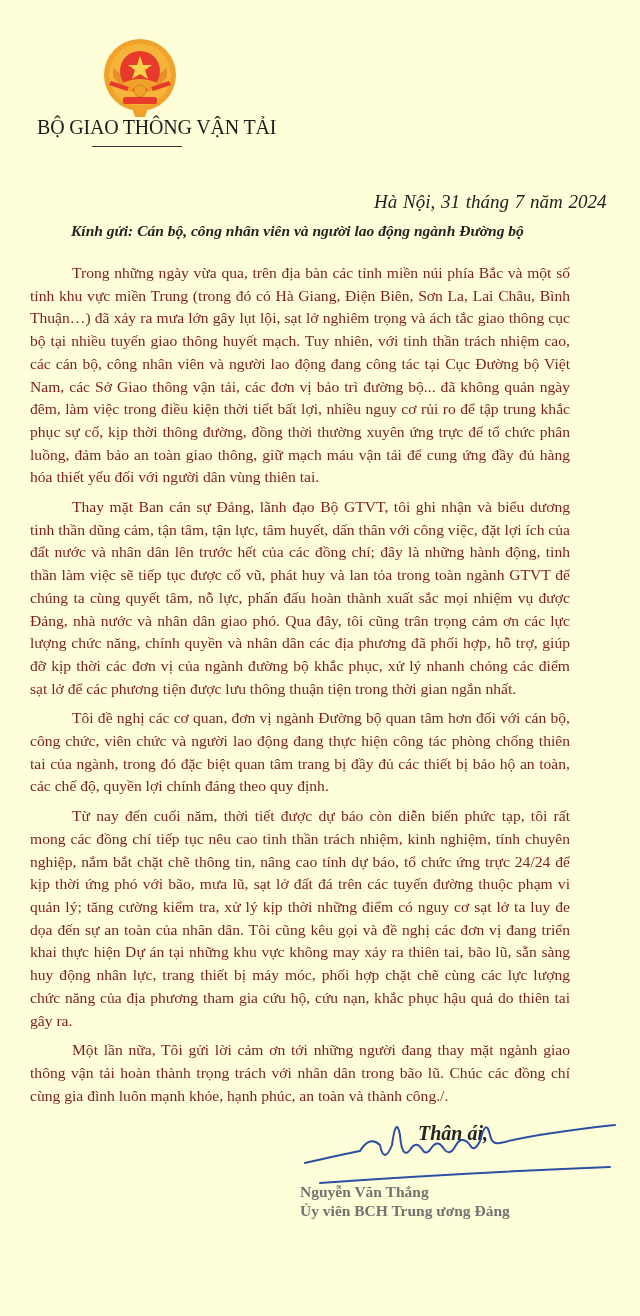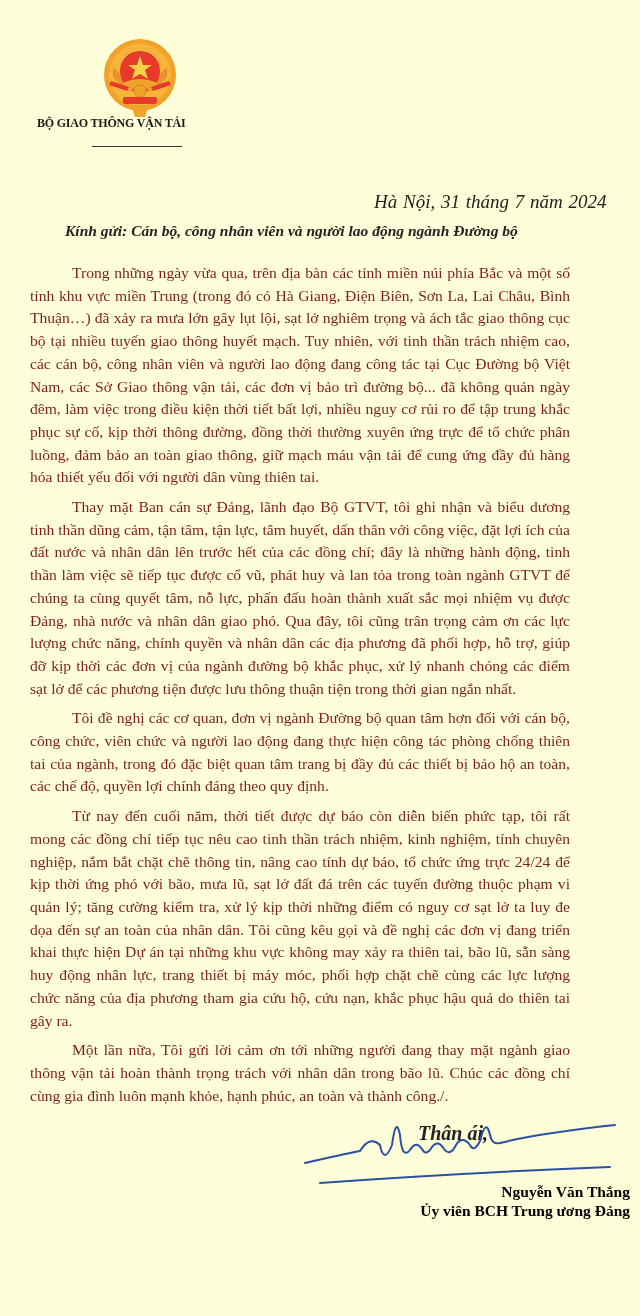--- a/index.html
+++ b/index.html
@@ -4,29 +4,29 @@
 <style>
   html, body { margin: 0; padding: 0; }
   body {
     width: 640px; height: 1316px; overflow: hidden;
     background: #fefed9;
     font-family: "Liberation Serif", "DejaVu Serif", serif;
     color: #222;
     position: relative;
   }
   .emblem { position: absolute; left: 101px; top: 37px; width: 78px; height: 82px; }
-  .org { position: absolute; left: 37px; top: 116px; font-size: 12px; font-weight: bold; letter-spacing: -0.2px; color: #1c1c1c; }
+  .org { position: absolute; left: 37px; top: 116px; font-size: 20px; font-weight: normal; letter-spacing: -0.2px; color: #1c1c1c; }
   .org-rule { position: absolute; left: 92px; top: 146px; width: 90px; height: 1px; background: #333; }
   .dateline { position: absolute; left: 374px; top: 191px; font-size: 19px; font-style: italic; color: #222; word-spacing: 1px; }
-  .salutation { position: absolute; left: 65px; top: 222px; font-size: 15.5px; font-weight: bold; font-style: italic; color: #222; }
+  .salutation { position: absolute; left: 71px; top: 222px; font-size: 15.5px; font-weight: bold; font-style: italic; color: #222; }
   .body-text { position: absolute; left: 30px; top: 262px; width: 540px; font-size: 15.6px; line-height: 22.7px; text-align: justify; color: #7f1d1d; }
   .body-text p { margin: 0 0 7px 0; text-indent: 42px; }
   .closing { position: absolute; left: 418px; top: 1122px; font-size: 20px; font-weight: bold; font-style: italic; color: #222; }
   .signature { position: absolute; left: 300px; top: 1105px; width: 330px; height: 80px; }
-  .signer { position: absolute; left: 300px; top: 1182px; width: 330px; text-align: right; font-size: 15.5px; font-weight: bold; line-height: 19px; color: #000000; }
+  .signer { position: absolute; left: 300px; top: 1182px; width: 330px; text-align: left; font-size: 15.5px; font-weight: bold; line-height: 19px; color: #737373; }
 </style>
 </head>
 <body>
 
 <svg class="emblem" viewBox="0 0 78 82">
   <circle cx="39" cy="38" r="36" fill="#f0a22a"></circle>
   <circle cx="39" cy="38" r="31" fill="#f6b43a"></circle>
   <path d="M12 30 Q39 60 66 30 L66 40 Q39 72 12 40 Z" fill="#e8912a"></path>
   <circle cx="39" cy="34" r="20" fill="#e83a2a"></circle>
   <polygon points="39,19 42,28 51,28 44,33 47,42 39,37 31,42 34,33 27,28 36,28" fill="#f7d24a"></polygon>

